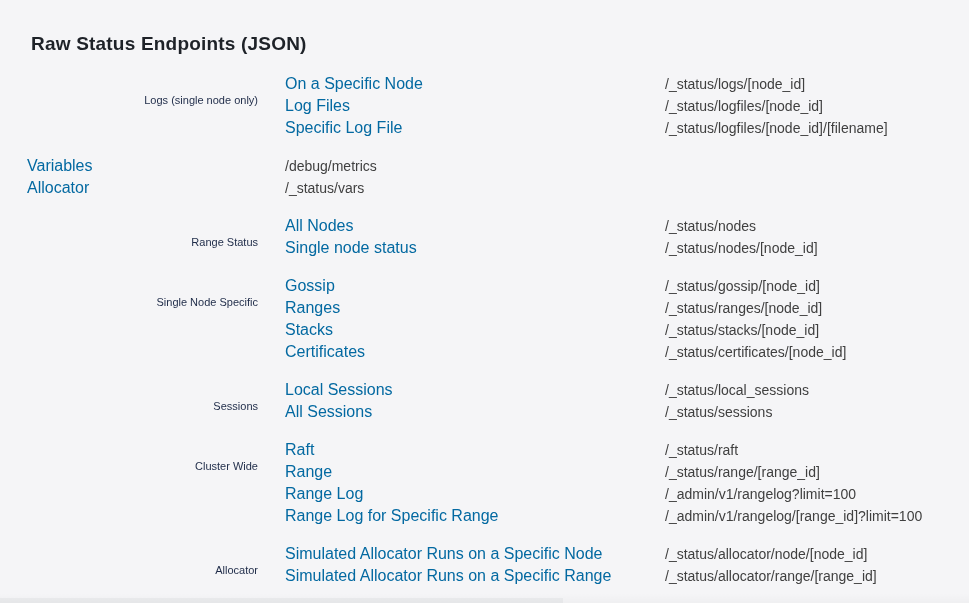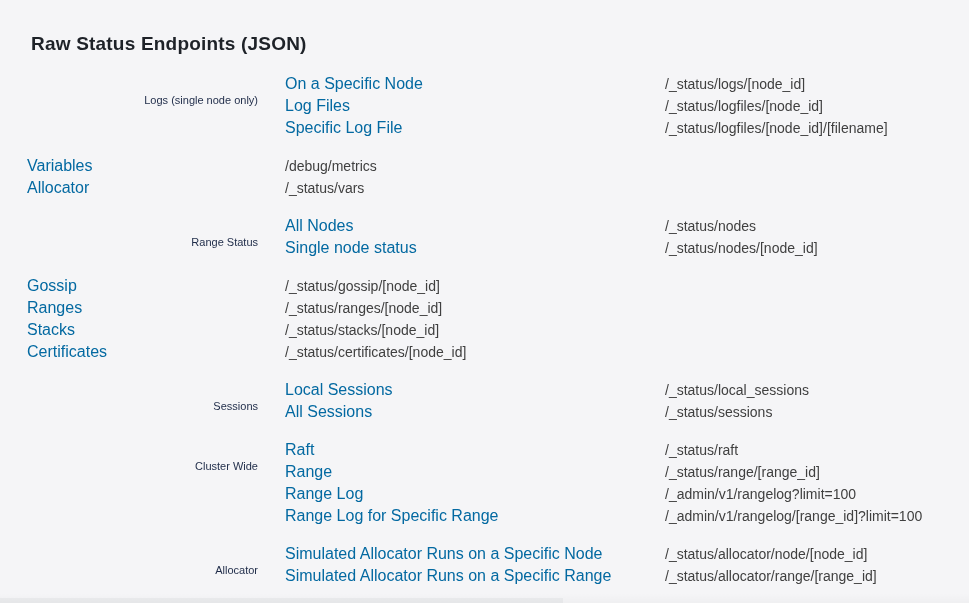--- a/index.html
+++ b/index.html
@@ -104,20 +104,21 @@
       <div class="links">
         <a class="endpoint-link" href="#">All Nodes</a>
         <a class="endpoint-link" href="#">Single node status</a>
       </div>
       <div class="paths">
         <div class="endpoint-path">/_status/nodes</div>
         <div class="endpoint-path">/_status/nodes/[node_id]</div>
       </div>
     </div>
     <div class="section">
+      <div class="category">Single Node Specific</div>
       <div class="links">
         <a class="endpoint-link" href="#">Gossip</a>
         <a class="endpoint-link" href="#">Ranges</a>
         <a class="endpoint-link" href="#">Stacks</a>
         <a class="endpoint-link" href="#">Certificates</a>
       </div>
       <div class="paths">
         <div class="endpoint-path">/_status/gossip/[node_id]</div>
         <div class="endpoint-path">/_status/ranges/[node_id]</div>
         <div class="endpoint-path">/_status/stacks/[node_id]</div>

